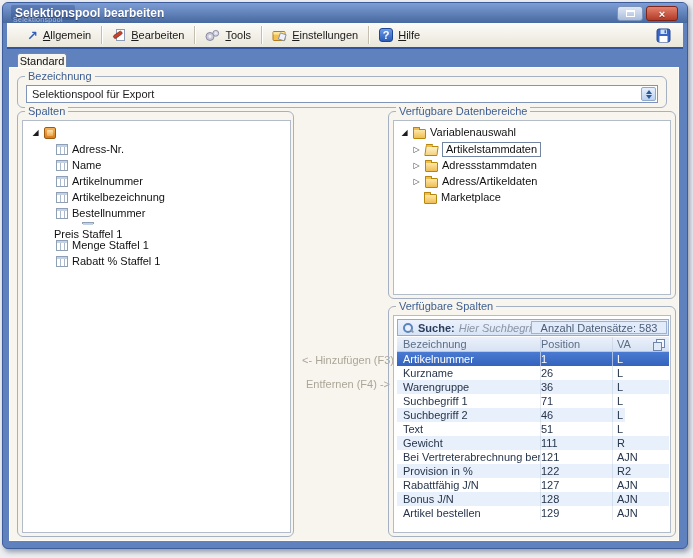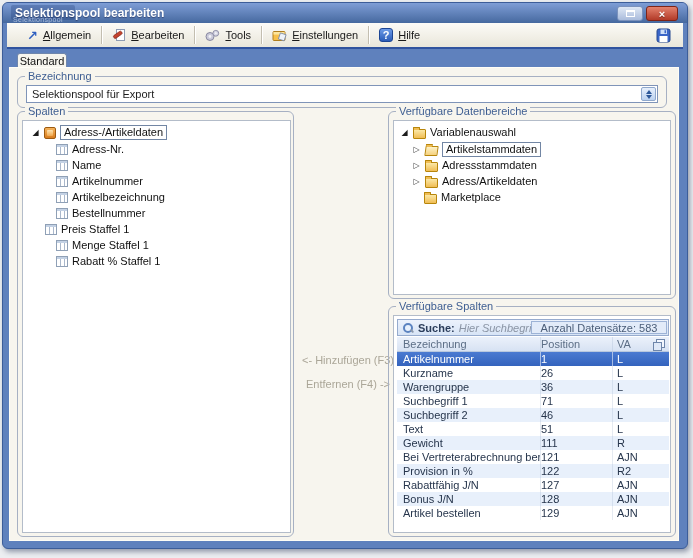--- a/index.html
+++ b/index.html
@@ -213,21 +213,20 @@
           </span>
         </div>
       </div>
 
       <div class="group" style="left:7px; top:43px; width:277px; height:426px;">
         <span class="group-label">Spalten</span>
         <div class="inner-box" style="left:4px; top:8px; width:269px; height:413px;">
           <div class="tree-row" style="left:8px; top:4px;">
             <span class="glyph open">◢</span>
             <span class="db-icon"></span>
-            <span class="node-label boxed">Adress-/Artikeldaten</span>
           </div>
           <div class="tree-row" style="left:33px; top:21px;">
             <span class="grid-icon"></span>
             <span class="node-label">Adress-Nr.</span>
           </div>
           <div class="tree-row" style="left:33px; top:37px;">
             <span class="grid-icon"></span>
             <span class="node-label">Name</span>
           </div>
           <div class="tree-row" style="left:33px; top:53px;">
@@ -235,21 +234,21 @@
             <span class="node-label">Artikelnummer</span>
           </div>
           <div class="tree-row" style="left:33px; top:69px;">
             <span class="grid-icon"></span>
             <span class="node-label">Artikelbezeichnung</span>
           </div>
           <div class="tree-row" style="left:33px; top:85px;">
             <span class="grid-icon"></span>
             <span class="node-label">Bestellnummer</span>
           </div>
-          <div class="tree-row" style="left:22px; top:101px;">
+          <div class="tree-row" style="left:31px; top:101px;flex-direction:column;">
             <span class="grid-icon"></span>
             <span class="node-label">Preis Staffel 1</span>
           </div>
           <div class="tree-row" style="left:33px; top:117px;">
             <span class="grid-icon"></span>
             <span class="node-label">Menge Staffel 1</span>
           </div>
           <div class="tree-row" style="left:33px; top:133px;">
             <span class="grid-icon"></span>
             <span class="node-label">Rabatt % Staffel 1</span>
@@ -330,21 +329,21 @@
             <span class="tc c2">36</span>
             <span class="tc c3">5</span>
             <span class="tc c4">L</span>
           </div>
           <div class="trow" style="left:3px; top:78px; width:272px;">
             <span class="tc c1">Suchbegriff 1</span>
             <span class="tc c2">71</span>
             <span class="tc c3">5</span>
             <span class="tc c4">L</span>
           </div>
-          <div class="trow alt" style="left:3px; top:92px; width:272px;">
+          <div class="trow alt" style="left:3px; top:92px; width:228px;">
             <span class="tc c1">Suchbegriff 2</span>
             <span class="tc c2">46</span>
             <span class="tc c3">5</span>
             <span class="tc c4">L</span>
           </div>
           <div class="trow" style="left:3px; top:106px; width:272px;">
             <span class="tc c1">Text</span>
             <span class="tc c2">51</span>
             <span class="tc c3">60</span>
             <span class="tc c4">L</span>

